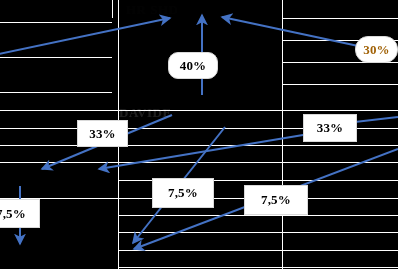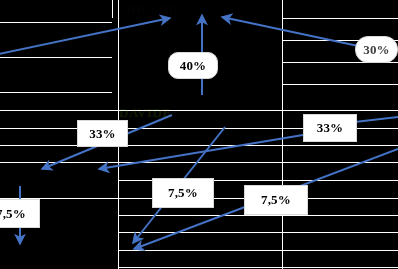--- a/index.html
+++ b/index.html
@@ -81,25 +81,25 @@
         <line x1="315" y1="133" x2="99" y2="169" stroke="#4472c4" stroke-width="2" marker-end="url(#ah)"></line>
         <line x1="303" y1="128" x2="398" y2="117" stroke="#4472c4" stroke-width="2"></line>
         <line x1="225" y1="127" x2="133" y2="243" stroke="#4472c4" stroke-width="2" marker-end="url(#ah)"></line>
         <line x1="398" y1="149" x2="134" y2="249" stroke="#4472c4" stroke-width="2" marker-end="url(#ah)"></line>
         <line x1="20" y1="186" x2="20" y2="244" stroke="#4472c4" stroke-width="2" marker-end="url(#ah)"></line>
       </g>
   </svg>
 
   <div id="titles-layer">
       <div class="faint-title" style="left: 126px; top: 2px; opacity: 0.12; color: rgb(21, 21, 21);">HR SHD</div>
-      <div class="faint-title" style="left: 119px; top: 105px; opacity: 0.12; color: #84cc16;">DAVIDE</div>
+      <div class="faint-title" style="left: 119px; top: 105px; opacity: 0.12; color: #ffffff;">DAVIDE</div>
     </div>
   <div id="callouts-layer">
       <div class="callout" style="left: 168px; top: 52px; width: 50px; height: 27px; background: rgb(255, 255, 255); border-color: rgb(217, 217, 217); color: rgb(0, 0, 0); border-radius: 10px;">40%</div>
-      <div class="callout" style="left: 355px; top: 36px; width: 43px; height: 27px; background: rgb(255, 255, 255); border-color: rgb(217, 217, 217); color: #404040; border-radius: 13px;">30%</div>
+      <div class="callout" style="left: 355px; top: 36px; width: 43px; height: 27px; background: rgb(255, 255, 255); border-color: rgb(217, 217, 217); color: #a16207; border-radius: 13px;">30%</div>
       <div class="callout" style="left: 77px; top: 120px; width: 51px; height: 27px; background: rgb(255, 255, 255); border-color: rgb(217, 217, 217); color: rgb(0, 0, 0);">33%</div>
       <div class="callout" style="left: 303px; top: 114px; width: 54px; height: 28px; background: rgb(255, 255, 255); border-color: rgb(217, 217, 217); color: rgb(0, 0, 0);">33%</div>
       <div class="callout" style="left: 152px; top: 178px; width: 62px; height: 30px; background: rgb(255, 255, 255); border-color: rgb(217, 217, 217); color: rgb(0, 0, 0);">7,5%</div>
       <div class="callout" style="left: 244px; top: 185px; width: 64px; height: 30px; background: rgb(255, 255, 255); border-color: rgb(217, 217, 217); color: rgb(0, 0, 0);">7,5%</div>
       <div class="callout" style="left: -18px; top: 199px; width: 58px; height: 29px; background: rgb(255, 255, 255); border-color: rgb(217, 217, 217); color: rgb(0, 0, 0);">7,5%</div>
     </div>
 
 </div>
 
 </body></html>

